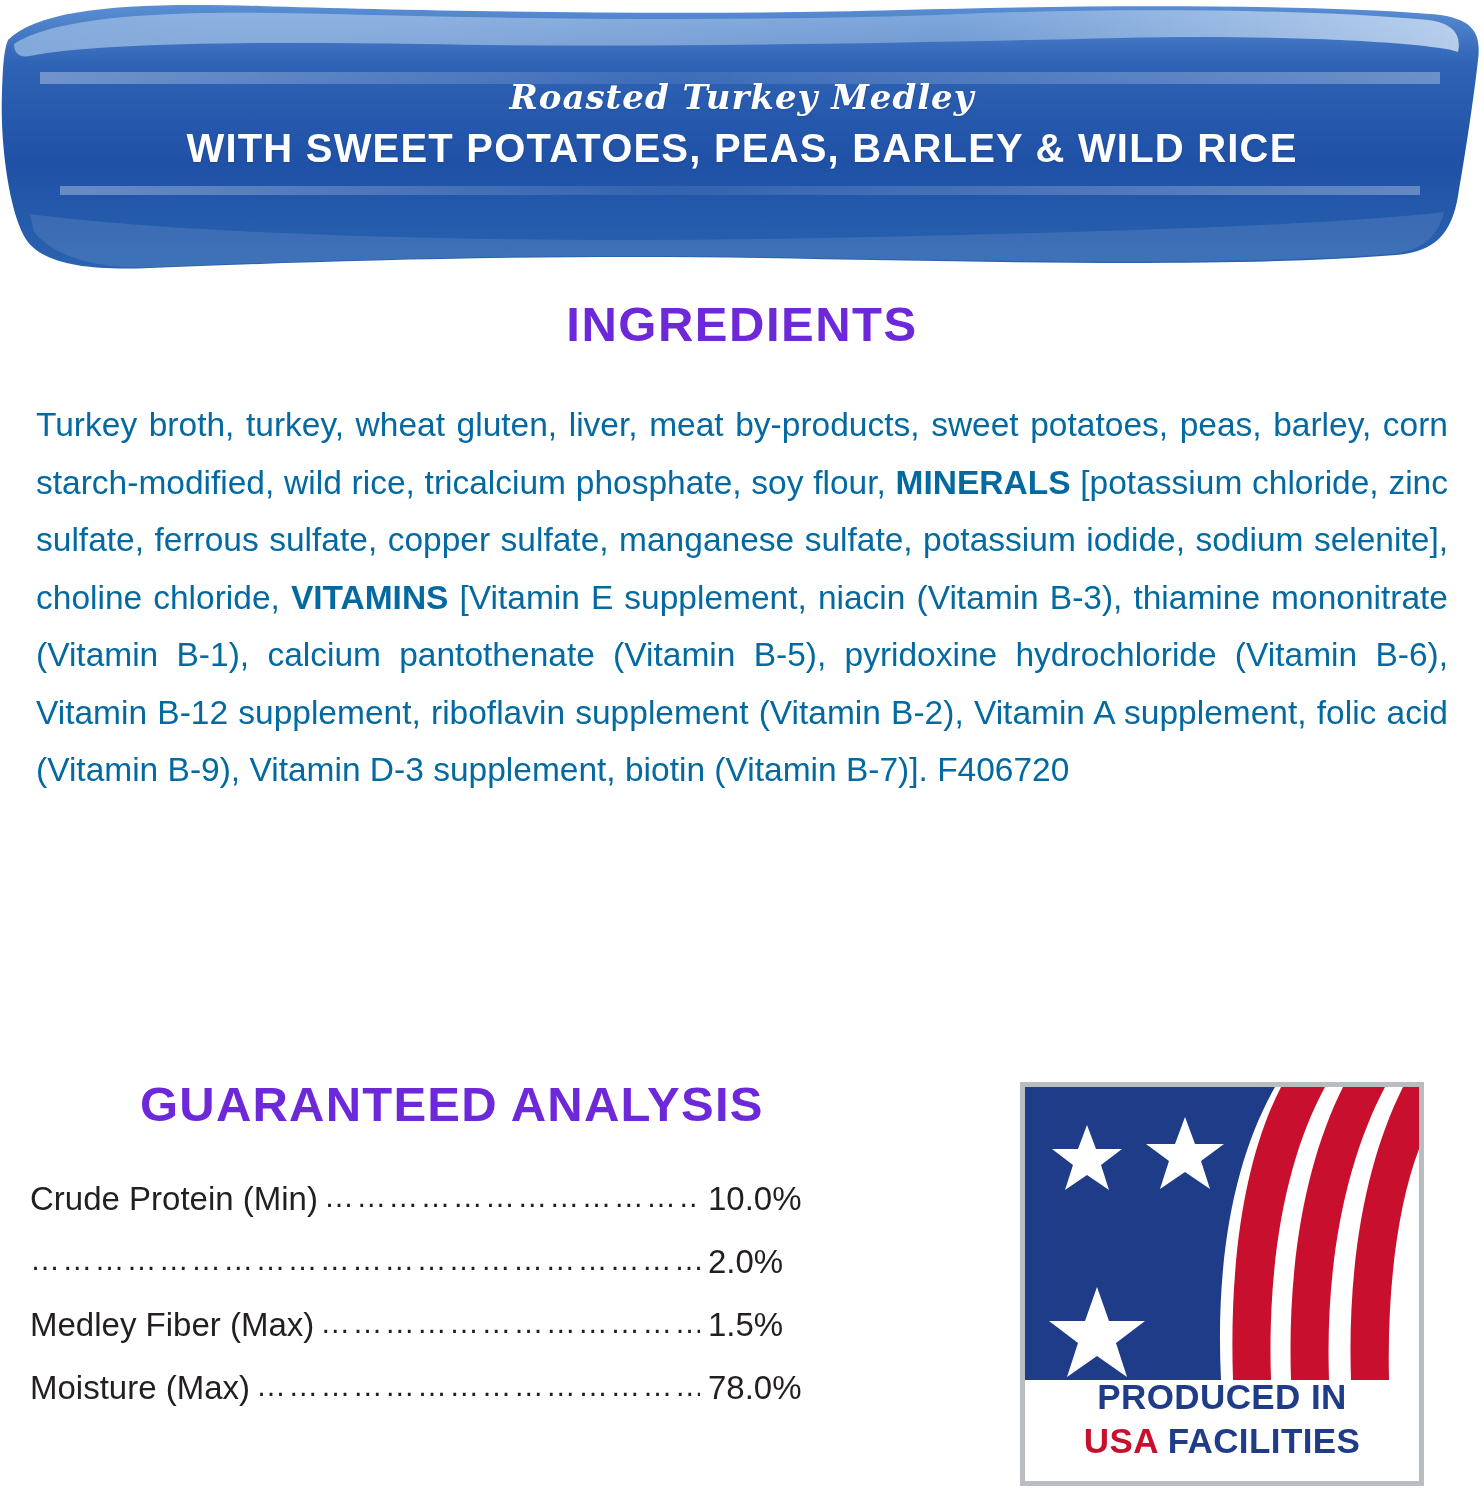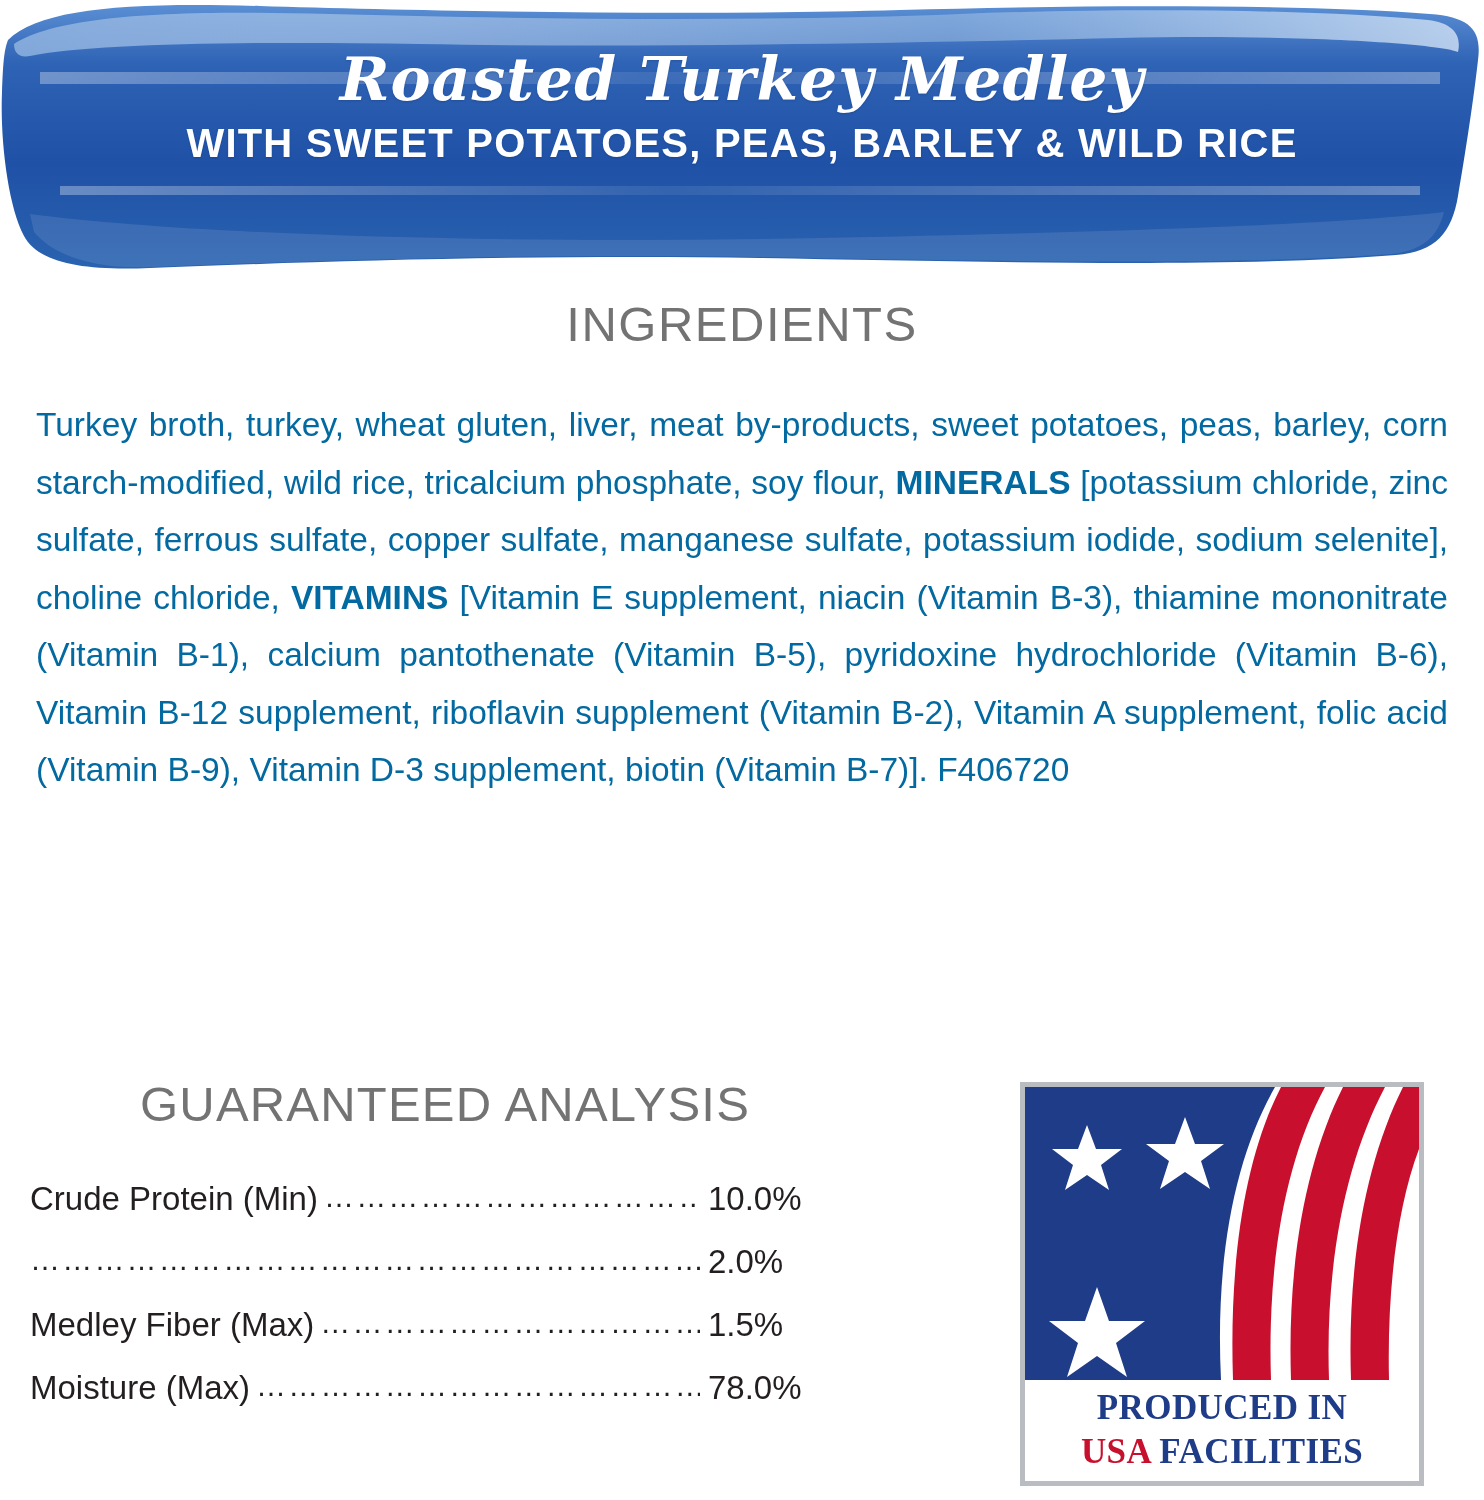--- a/index.html
+++ b/index.html
@@ -35,40 +35,41 @@
     left: 0;
     top: 48px;
     width: 1484px;
     text-align: center;
     color: #ffffff;
   }
   .banner-title {
     font-family: "DejaVu Serif", serif;
     font-style: italic;
     font-weight: bold;
-    font-size: 60px;
+    font-size: 34px;
     letter-spacing: 1px;
     line-height: 1.05;
     text-shadow: 0 1px 2px rgba(10,40,90,.25);
+    margin-top: 32px;
   }
   .banner-sub {
     margin-top: 10px;
     font-family: "Liberation Sans", sans-serif;
     font-weight: bold;
     font-size: 40px;
     letter-spacing: 1.2px;
     line-height: 1.1;
     text-shadow: 0 1px 2px rgba(10,40,90,.25);
   }
 
   
   .heading {
-    color: #737373;
+    color: #6d28d9;
     font-family: "Liberation Sans", sans-serif;
-    font-weight: normal;
+    font-weight: bold;
     font-size: 49px;
     letter-spacing: 1.5px;
   }
   .ingredients-heading {
     position: absolute;
     top: 296px;
     left: 0;
     width: 1484px;
     text-align: center;
   }
@@ -137,29 +138,28 @@
     position: absolute;
     left: 0;
     top: 0;
     width: 394px;
     height: 293px;
     overflow: hidden;
   }
   .usa-caption {
     position: absolute;
     left: 0;
-    top: 299px;
+    top: 288px;
     width: 394px;
     text-align: center;
     font-weight: bold;
     font-size: 35px;
     line-height: 44px;
     letter-spacing: 0.4px;
     color: #1f3c88;
-    font-family: Liberation Serif, serif;
   }
   .usa-caption .red { color: #c8102e; }
 </style>
 </head>
 <body>
 
 <div class="banner">
   <svg width="1484" height="278" viewBox="0 0 1484 278">
     <defs>
       <linearGradient id="brushGrad" x1="0" y1="0" x2="0" y2="1">

